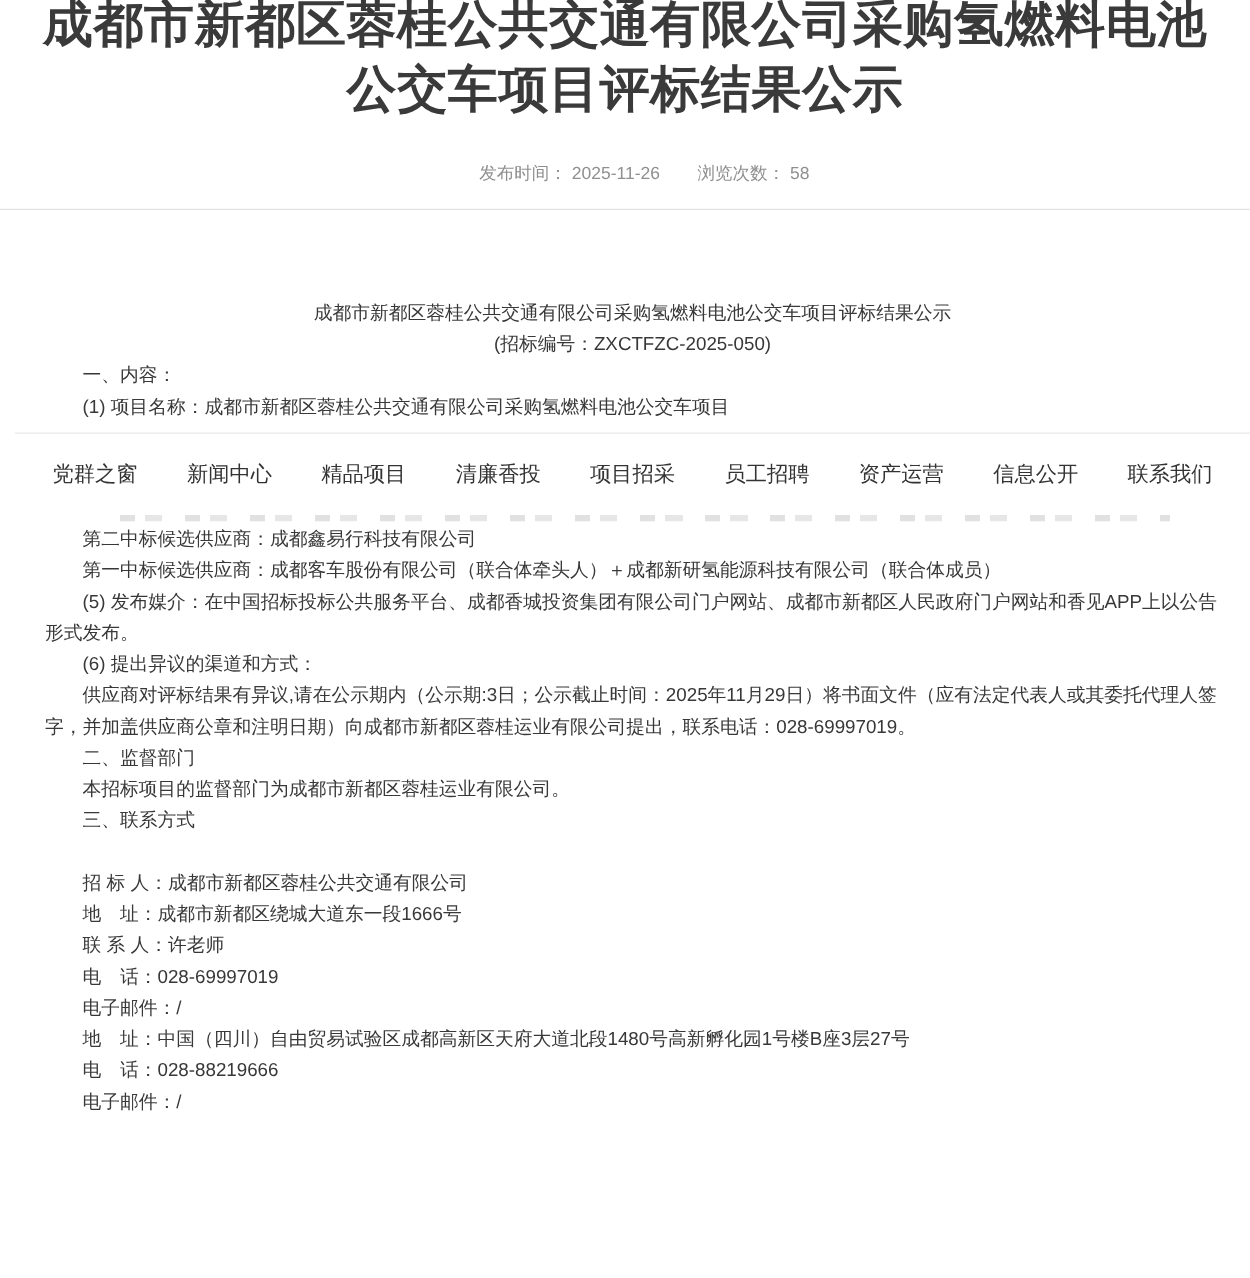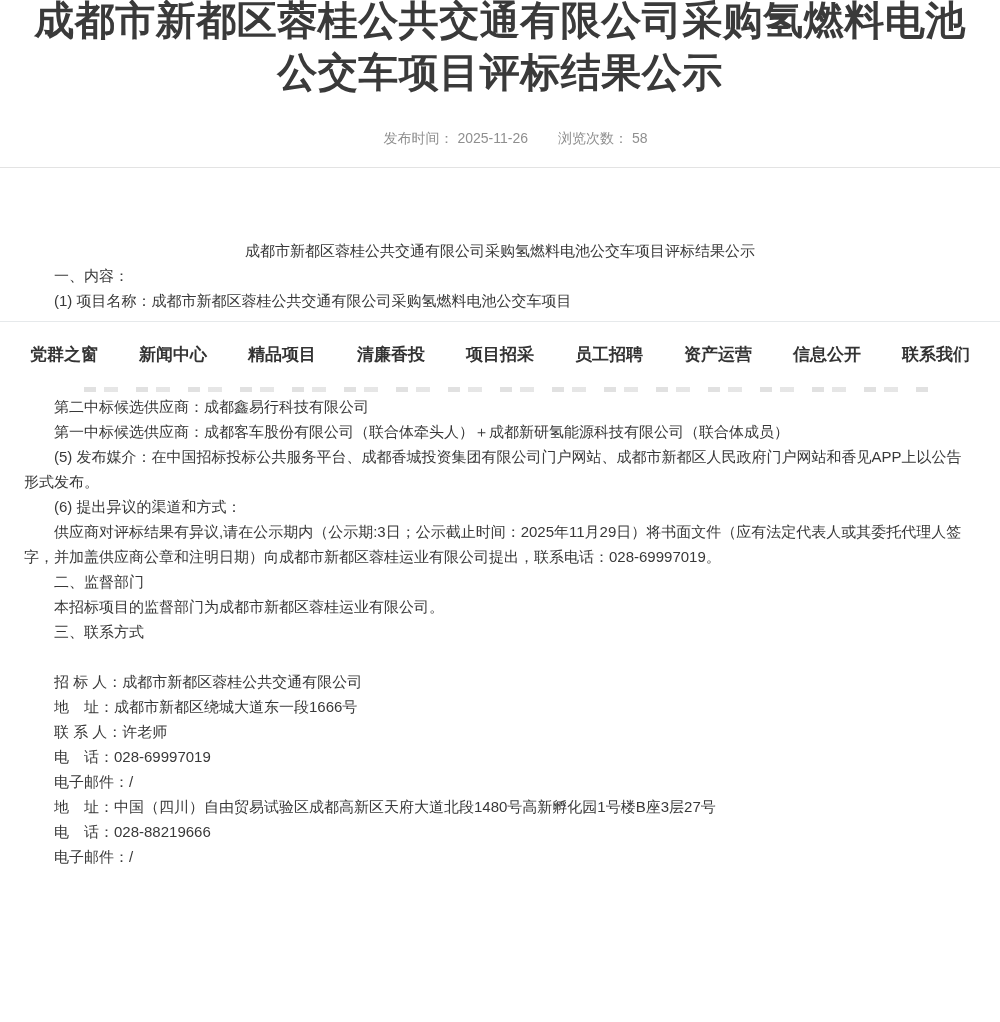--- a/index.html
+++ b/index.html
@@ -38,21 +38,21 @@
   .meta-row .meta-value { margin-left: 4px; }
   .header-divider {
     margin-top: 19px;
     border: none;
     border-top: 1px solid #e3e3e3;
     width: 100%;
   }
 
   
   .article {
-    padding: 0 24px 20px 24px;
+    padding: 0 24px 20px 36px;
     font-size: 15px;
     line-height: 25px;
     color: #383838;
   }
   .article p { margin: 0; }
   .para { text-indent: 2em; }
   .centered { text-align: center; text-indent: 0; }
   .article-heading { margin-top: 70px !important; }
   .intro-block { }
 
@@ -64,21 +64,21 @@
     border-top: 1px solid #e6e9eb;
     display: flex;
     align-items: center;
     justify-content: space-between;
     padding: 0 30px;
   }
   .site-nav a {
     text-decoration: none;
     color: #333333;
     font-size: 17px;
-    font-weight: 700;
+    font-weight: 400;
     white-space: nowrap;
     cursor: pointer;
   }
 
   
   .clipped-row {
     height: 5px;
     margin: 0 40px 2px 60px;
     background: repeating-linear-gradient(
       90deg,
@@ -109,20 +109,21 @@
       <span class="meta-group">
         <span>浏览次数：</span><span class="meta-value">58</span>
       </span>
     </div>
     <hr class="header-divider">
   </div>
 
   <div class="article">
 
     <p class="centered article-heading">成都市新都区蓉桂公共交通有限公司采购氢燃料电池公交车项目评标结果公示</p>
+    <p class="centered">(招标编号：ZXCTFZC-2025-050)</p>
 
     <div class="intro-block">
       <p class="para">一、内容：</p>
       <p class="para">(1) 项目名称：成都市新都区蓉桂公共交通有限公司采购氢燃料电池公交车项目</p>
     </div>
 
     <div class="site-nav">
       <a>党群之窗</a>
       <a>新闻中心</a>
       <a>精品项目</a>

